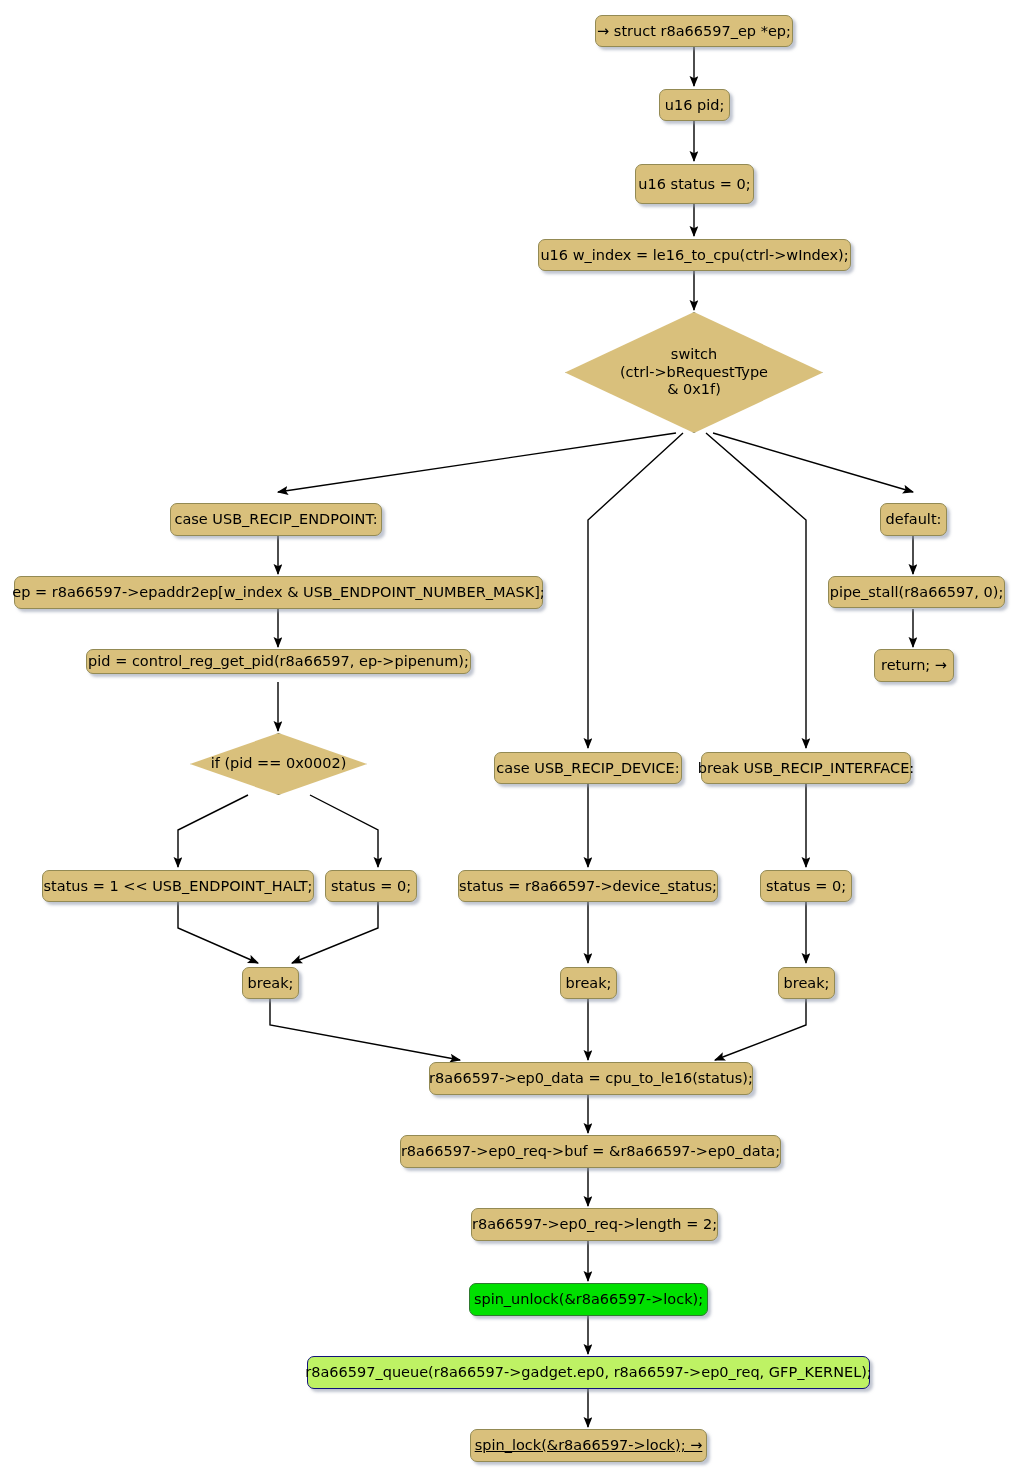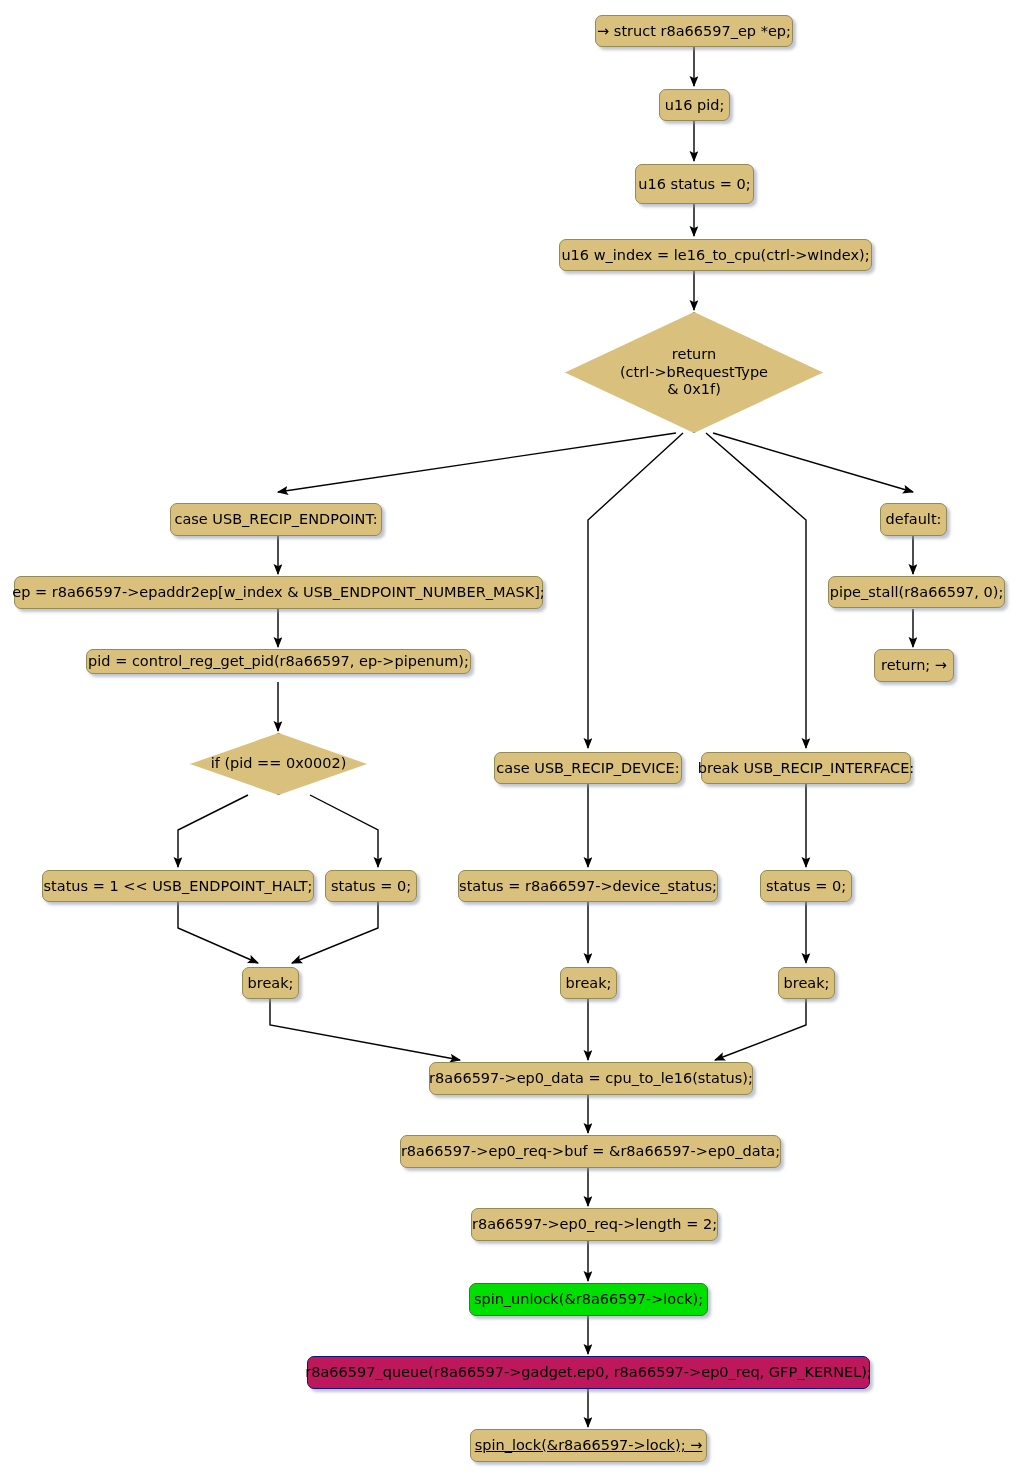--- a/index.html
+++ b/index.html
@@ -41,21 +41,21 @@
     font-size: 14.5px;
     line-height: 1.15;
     padding: 0 9px;
     box-shadow: 3px 3px 3px rgba(140,150,170,0.55);
   }
   .node.green {
     background: #00E000;
     border: 1px solid #2E7A2E;
   }
   .node.blue {
-    background: #be185d;
+    background: #bef264;
     border: 1px solid #12127A;
   }
   .diamond {
     position: absolute;
     box-sizing: border-box;
     display: flex;
     align-items: center;
     justify-content: center;
     text-align: center;
     color: #000;
@@ -149,27 +149,27 @@
   </div>
 
   <div class="node" style="left:659px; top:89px; width:71px; height:32px;">
     <span>u16 pid;</span>
   </div>
 
   <div class="node" style="left:635px; top:164px; width:119px; height:40px;">
     <span>u16 status = 0;</span>
   </div>
 
-  <div class="node" style="left:538px; top:239px; width:313px; height:32px;margin-left:21px;">
+  <div class="node" style="left:538px; top:239px; width:313px; height:32px;">
     <span>u16 w_index = le16_to_cpu(ctrl-&gt;wIndex);</span>
   </div>
 
   <div class="diamond" style="left:565px; top:312px; width:258px; height:121px;">
     <span class="dlabel">
-      <span>return</span><br>
+      <span>switch</span><br>
       <span>(ctrl-&gt;bRequestType</span><br>
       <span>&amp; 0x1f)</span>
     </span>
   </div>
 
   <div class="node" style="left:170px; top:503px; width:212px; height:33px;">
     <span>case USB_RECIP_ENDPOINT:</span>
   </div>
 
   <div class="node" style="left:14px; top:576px; width:529px; height:33px;">

